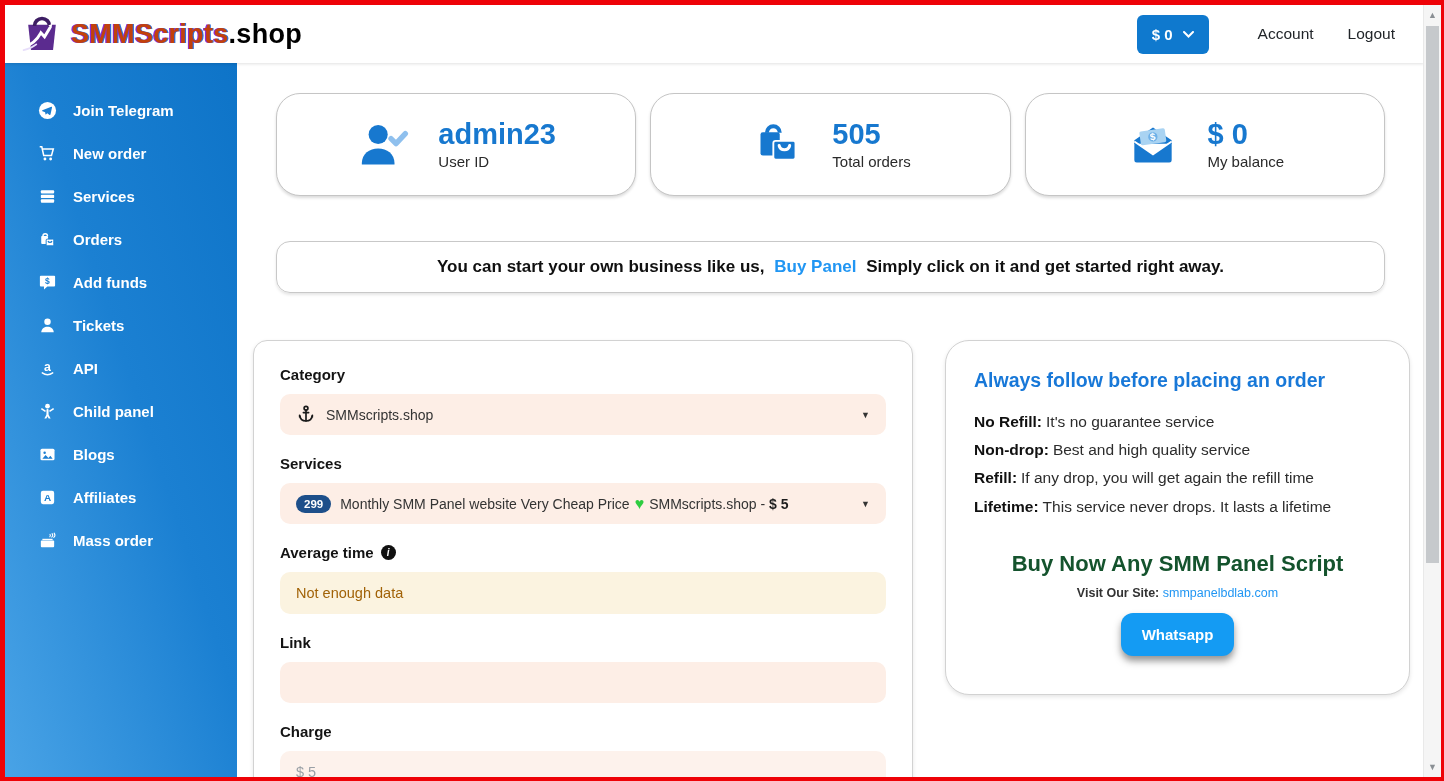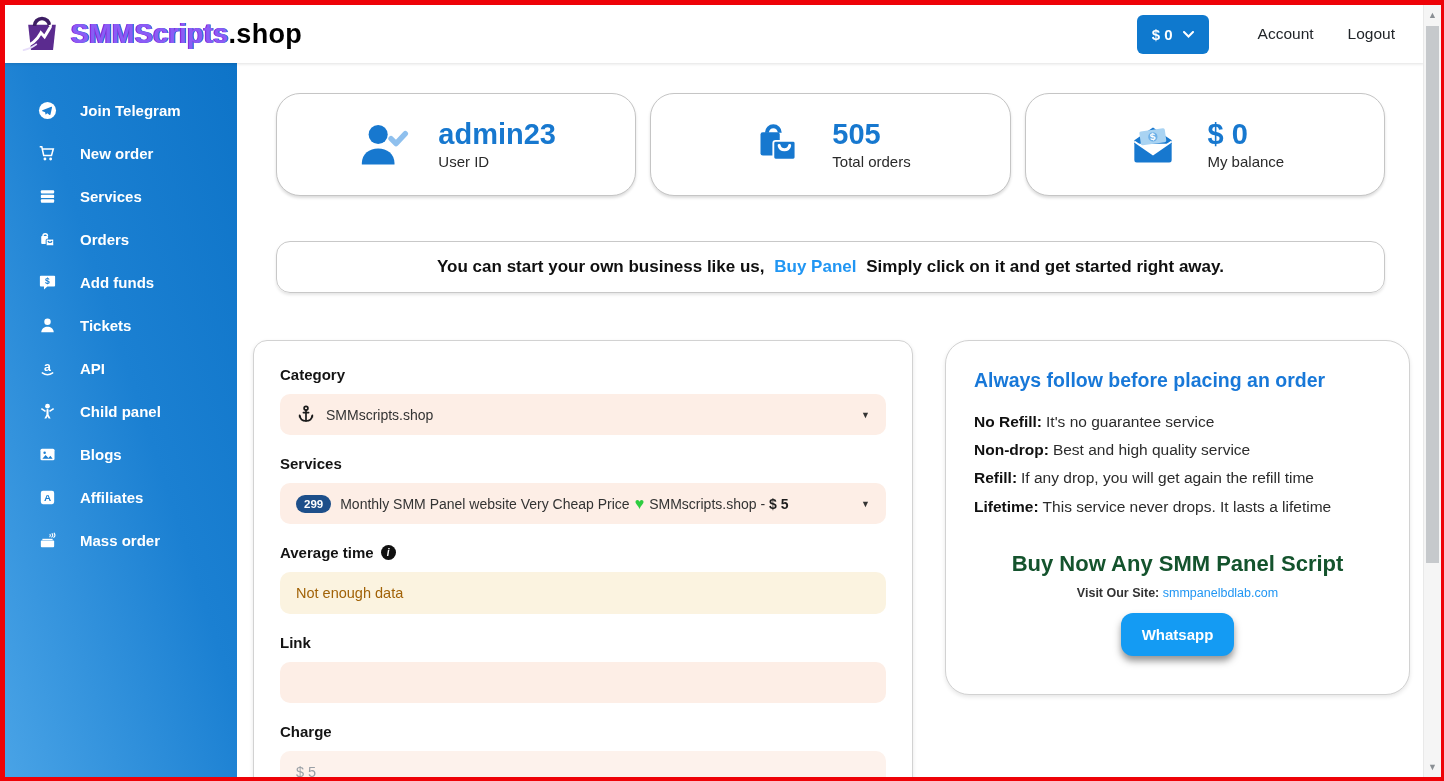--- a/index.html
+++ b/index.html
@@ -15,33 +15,33 @@
   .scroll-arrow.down{bottom:2px;}
   .scroll-thumb{position:absolute;top:21px;left:2px;width:13px;height:537px;background:#c6c9cc;}
 
   
   .header{position:absolute;top:0;left:0;right:17px;height:58px;background:#fff;
     display:flex;align-items:center;padding:0 12px 0 14px;box-sizing:border-box;z-index:20;
     box-shadow:0 1px 3px rgba(0,0,0,.12);}
   .logo{display:flex;align-items:center;gap:6px;cursor:pointer;}
   .logo svg{width:46px;height:46px;}
   .logo-text{font-size:27px;font-weight:bold;letter-spacing:.3px;}
-  .logo-main{color:#8b5cf6;text-shadow:-1.2px 0 0 #8a2bd8,1.2px 0 0 #2f6fd8;}
+  .logo-main{color:#c2410c;text-shadow:-1.2px 0 0 #8a2bd8,1.2px 0 0 #2f6fd8;}
   .logo-tld{color:#000;}
   .header-right{margin-left:auto;display:flex;align-items:center;}
   .balance-btn{background:#0f79ce;color:#fff;font-weight:bold;font-size:15px;border:none;
     border-radius:6px;padding:11px 15px;display:flex;align-items:center;gap:10px;cursor:pointer;margin-right:32px;
     font-family:"Liberation Sans",sans-serif;}
   .header-link{color:#212529;font-size:15.5px;text-decoration:none;padding:6px 17px;cursor:pointer;}
 
   
   .sidebar{position:absolute;top:58px;left:0;bottom:0;width:232px;z-index:10;
     background:linear-gradient(to top right,#49a3e6 0%,#1b80d2 55%,#0e74c8 100%);
     padding-top:26px;box-sizing:border-box;}
-  .nav-item{display:flex;align-items:center;gap:23px;padding:12px 8px 12px 33px;color:#fff;
+  .nav-item{display:flex;align-items:center;gap:16px;padding:12px 8px 12px 33px;color:#fff;
     font-weight:bold;font-size:15px;cursor:pointer;}
   .nav-item .ni{width:19px;height:19px;flex:0 0 19px;display:flex;align-items:center;justify-content:center;}
   .nav-item svg{width:19px;height:19px;display:block;}
 
   
   .main{position:absolute;left:232px;top:58px;right:17px;bottom:0;background:#fff;overflow:hidden;}
 
   .stats-row{display:flex;gap:14px;margin:30px 39px 0 39px;}
   .stat-card{flex:1;height:101px;background:#fff;border:1px solid #c5c5c5;border-radius:24px;
     box-shadow:0 2px 3px rgba(0,0,0,.14);display:flex;align-items:center;justify-content:center;gap:26px;}

